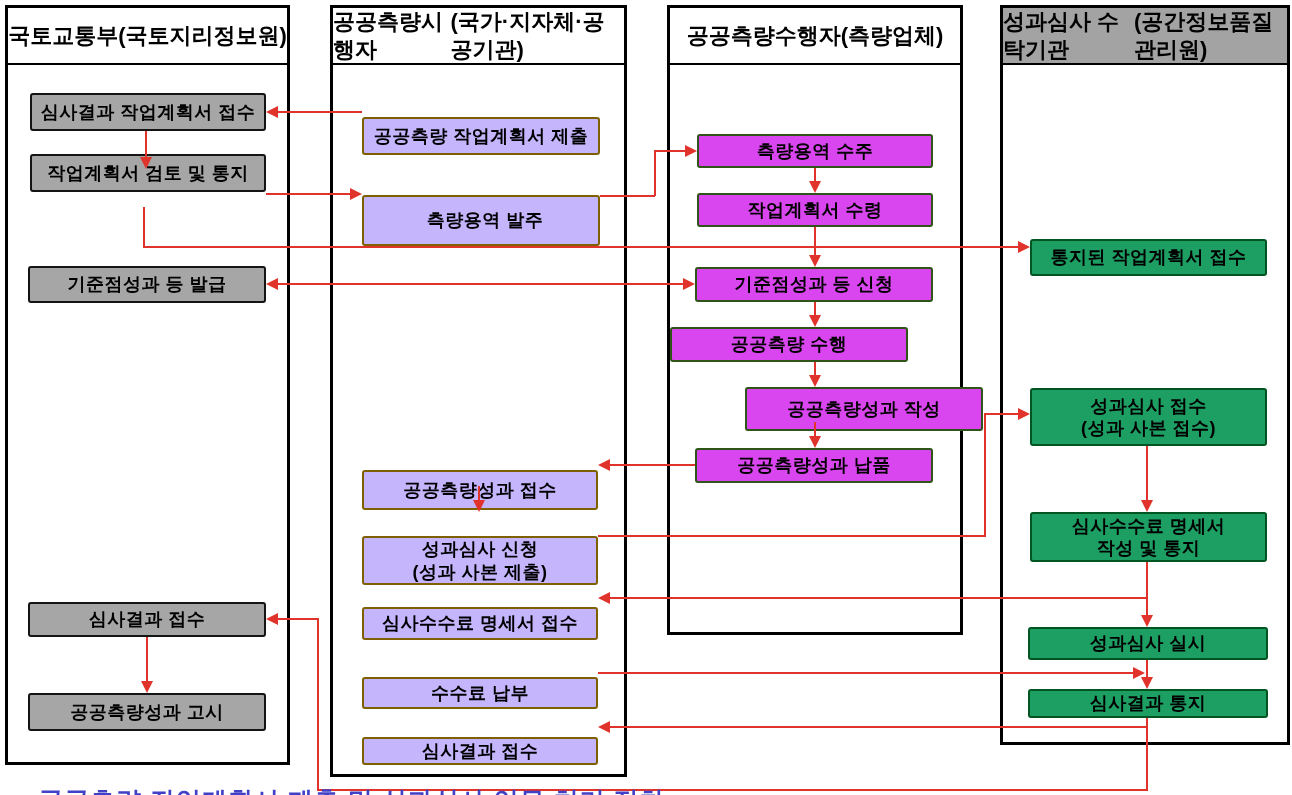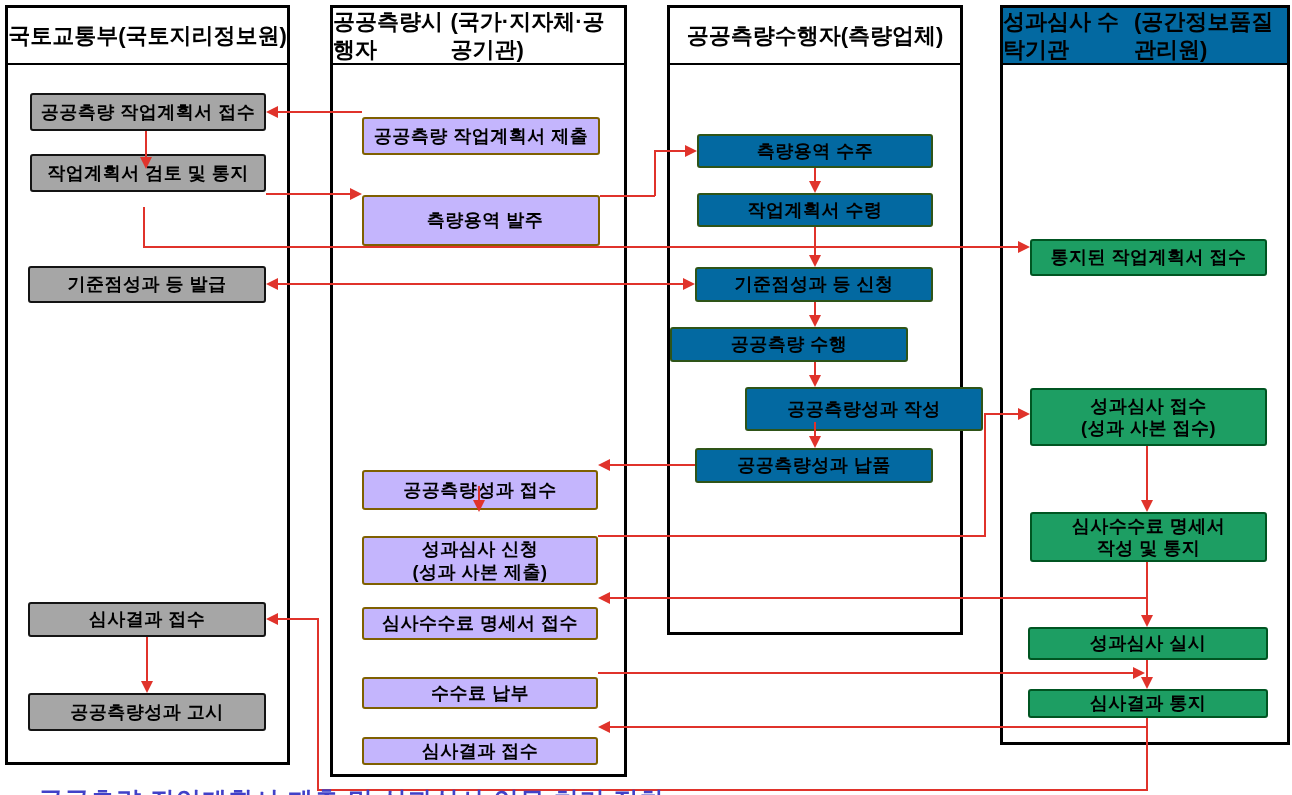--- a/index.html
+++ b/index.html
@@ -2,27 +2,27 @@
 <html><head>
 <meta charset="utf-8">
 <style>
   html,body{margin:0;padding:0;background:#fff;}
   #canvas{position:relative;width:1292px;height:795px;background:#fff;overflow:hidden;
           font-family:"Liberation Sans","DejaVu Sans",sans-serif;}
   .col{position:absolute;border:3px solid #000;background:#fff;box-sizing:border-box;z-index:1;}
   .colhead{position:absolute;top:0;left:0;right:0;height:55px;border-bottom:2px solid #000;
            display:flex;align-items:center;justify-content:center;
            font-weight:bold;font-size:22px;line-height:1.25;color:#000;}
-  .colhead.graybg{background:#0369a1;}
+  .colhead.graybg{background:#a3a3a3;}
   .box{position:absolute;box-sizing:border-box;display:flex;align-items:center;justify-content:center;
        text-align:center;font-weight:bold;font-size:18px;line-height:1.25;color:#000;
        border:2px solid #000;border-radius:3px;white-space:pre-line;z-index:2;letter-spacing:0.5px;}
   .gray  {background:#a6a6a6;border-color:#141414;}
   .orange{background:#c4b5fd;border-color:#7f6000;margin-top:24px;}
-  .lgreen{background:#0369a1;border-color:#2e5418;}
+  .lgreen{background:#d946ef;border-color:#2e5418;}
   .dgreen{background:#1d9e63;border-color:#052;}
   .h,.v{position:absolute;background:#e0332b;z-index:3;}
   .h{height:2px;} .v{width:2px;}
   .al,.ar,.ad{position:absolute;width:0;height:0;z-index:3;}
   .al{border-top:6px solid transparent;border-bottom:6px solid transparent;border-right:12px solid #e0332b;}
   .ar{border-top:6px solid transparent;border-bottom:6px solid transparent;border-left:12px solid #e0332b;}
   .ad{border-left:6px solid transparent;border-right:6px solid transparent;border-top:12px solid #e0332b;}
   #caption{position:absolute;left:38px;top:784px;font-size:25px;font-weight:bold;
            color:#4141c8;white-space:nowrap;letter-spacing:1px;z-index:4;}
 </style>
@@ -49,21 +49,21 @@
       <div>(측량업체)</div>
     </div>
   </div>
   <div class="col" style="left:1000px;top:5px;width:290px;height:740px;">
     <div class="colhead graybg">
       <div>성과심사 수탁기관</div>
       <div>(공간정보품질관리원)</div>
     </div>
   </div>
 
-  <div class="box gray" style="left:30px;top:93px;width:236px;height:38px;">공공측량 작업계획서 접수</div>
+  <div class="box gray" style="left:30px;top:93px;width:236px;height:38px;">심사결과 작업계획서 접수</div>
   <div class="box gray" style="left:30px;top:154px;width:236px;height:38px;">작업계획서 검토 및 통지</div>
   <div class="box gray" style="left:28px;top:266px;width:238px;height:37px;">기준점성과 등 발급</div>
   <div class="box gray" style="left:28px;top:602px;width:238px;height:35px;">심사결과 접수</div>
   <div class="box gray" style="left:28px;top:693px;width:238px;height:38px;">공공측량성과 고시</div>
 
   <div class="box orange" style="left:362px;top:93px;width:238px;height:38px;">공공측량 작업계획서 제출</div>
   <div class="box orange" style="left:362px;top:171px;width:238px;height:51px;padding-left:8px;">측량용역 발주</div>
   <div class="box orange" style="left:362px;top:446px;width:236px;height:40px;">공공측량성과 접수</div>
   <div class="box orange" style="left:362px;top:512px;width:236px;height:49px;">성과심사 신청
 (성과 사본 제출)</div>

